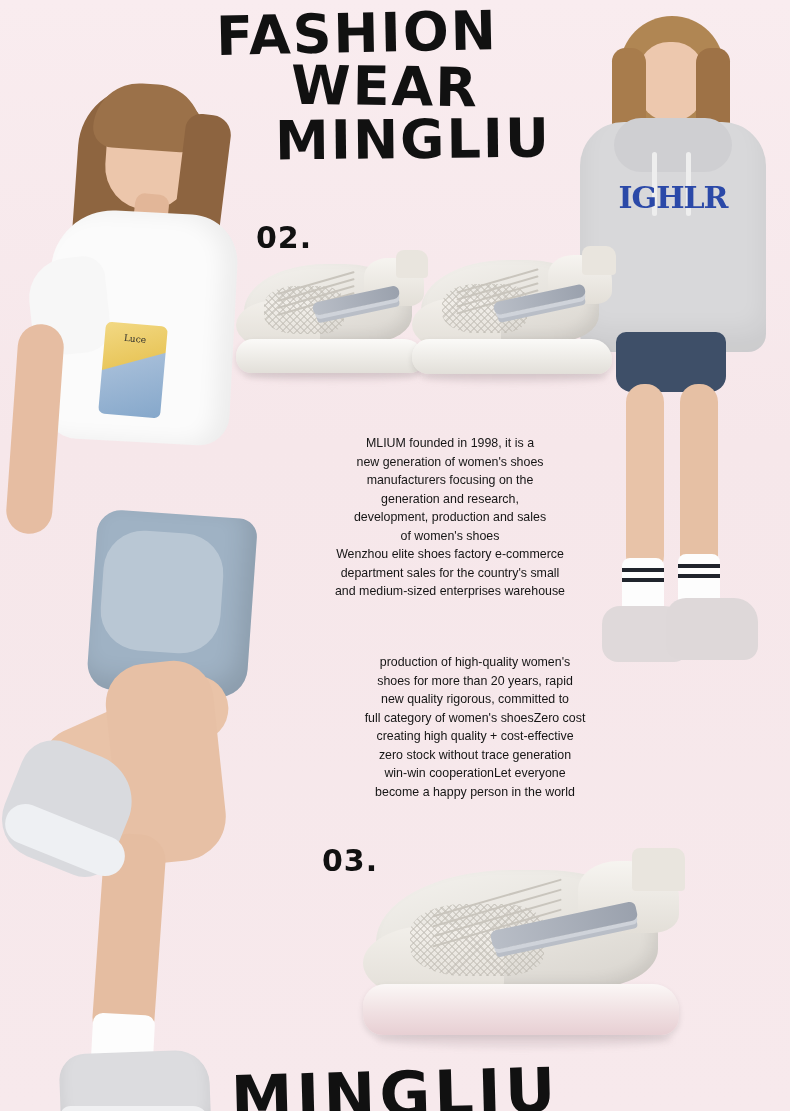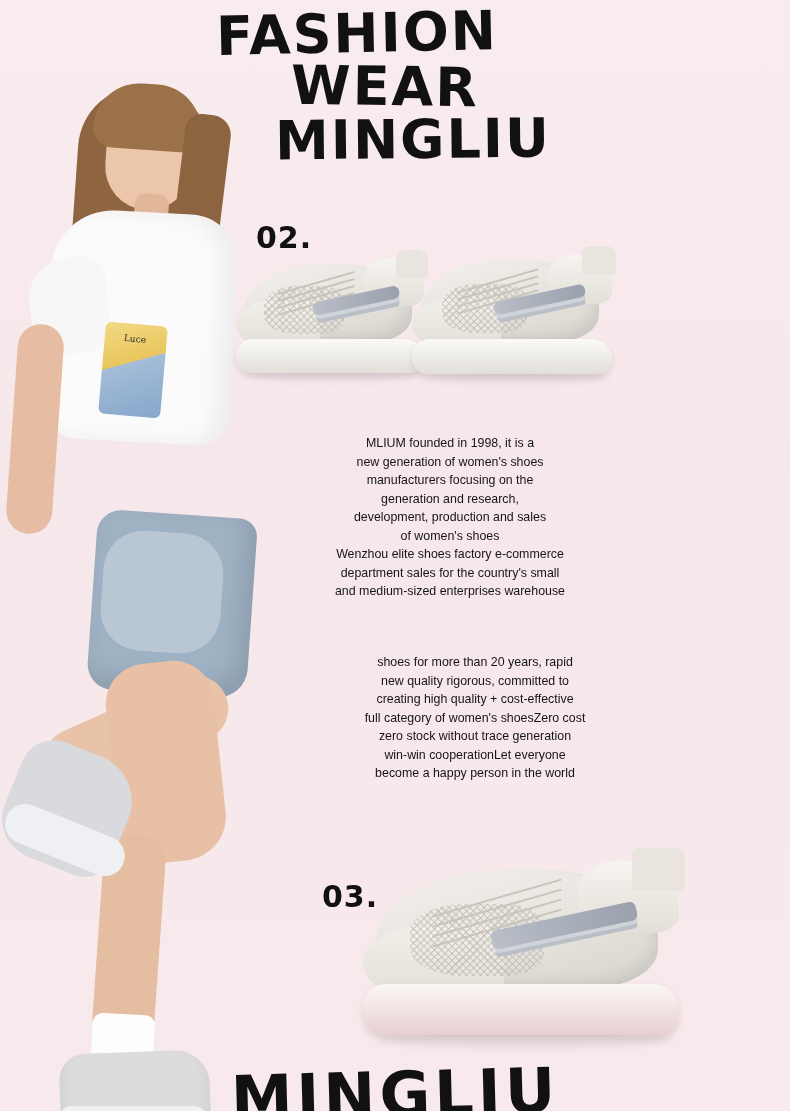--- a/index.html
+++ b/index.html
@@ -50,21 +50,21 @@
   .section-num {
     position: absolute;
     font-family: "DejaVu Sans", sans-serif;
     font-weight: bold;
     font-size: 30px;
     color: #111;
     letter-spacing: 1px;
     z-index: 7;
   }
   .num-02 { left: 256px; top: 220px; }
-  .num-03 { left: 322px; top: 879px; }
+  .num-03 { left: 322px; top: 843px; }
 
   
   .copy {
     position: absolute;
     text-align: center;
     color: #151515;
     font-size: 12.4px;
     line-height: 18.5px;
     font-family: "Liberation Sans", sans-serif;
     z-index: 5;
@@ -278,20 +278,44 @@
     <div class="sh lm-knee-leg"></div>
     <div class="sh lm-thigh"></div>
     <div class="sh lm-shin"></div>
     <div class="sh lm-sock"></div>
     <div class="sh lm-shoe-up"></div>
     <div class="sh lm-shoe-up-sole"></div>
     <div class="sh lm-shoe-low"></div>
     <div class="sh lm-shoe-low-sole"></div>
   </div>
 
+  <div class="model-right">
+    <div class="sh rm-hair"></div>
+    <div class="sh rm-face"></div>
+    <div class="sh rm-hair-l"></div>
+    <div class="sh rm-hair-r"></div>
+    <div class="sh rm-hoodie"></div>
+    <div class="sh rm-hood"></div>
+    <div class="sh rm-draw1"></div>
+    <div class="sh rm-draw2"></div>
+    <div class="sh rm-logo">IGHLR</div>
+    <div class="sh rm-shorts"></div>
+    <div class="sh rm-leg-l"></div>
+    <div class="sh rm-leg-r"></div>
+    <div class="sh rm-sock-l">
+      <div class="rm-stripe" style="top:10px;"></div>
+      <div class="rm-stripe" style="top:20px;"></div>
+    </div>
+    <div class="sh rm-sock-r">
+      <div class="rm-stripe" style="top:10px;"></div>
+      <div class="rm-stripe" style="top:20px;"></div>
+    </div>
+    <div class="sh rm-shoe-l"></div>
+    <div class="sh rm-shoe-r"></div>
+  </div>
 
   <div class="headline">
     <span class="hl-line hl1">FASHION</span>
     <span class="hl-line hl2">WEAR</span>
     <span class="hl-line hl3">MINGLIU</span>
   </div>
 
   <div class="section-num num-02">02.</div>
 
   <div class="shoe-shot shoe-a">
@@ -338,24 +362,25 @@
     <p>manufacturers focusing on the</p>
     <p>generation and research,</p>
     <p>development, production and sales</p>
     <p>of women's shoes</p>
     <p>Wenzhou elite shoes factory e-commerce</p>
     <p>department sales for the country's small</p>
     <p>and medium-sized enterprises warehouse</p>
   </div>
 
   <div class="copy copy-2">
+    <p>production of high-quality women's</p>
     <p>shoes for more than 20 years, rapid</p>
     <p>new quality rigorous, committed to</p>
+    <p>full category of women's shoesZero cost</p>
     <p>creating high quality + cost-effective</p>
-    <p>full category of women's shoesZero cost</p>
     <p>zero stock without trace generation</p>
     <p>win-win cooperationLet everyone</p>
     <p>become a happy person in the world</p>
   </div>
 
   <div class="section-num num-03">03.</div>
 
   <div class="shoe-shot shoe-c">
     <div class="sneaker">
       <div class="sn-shadow"></div>

